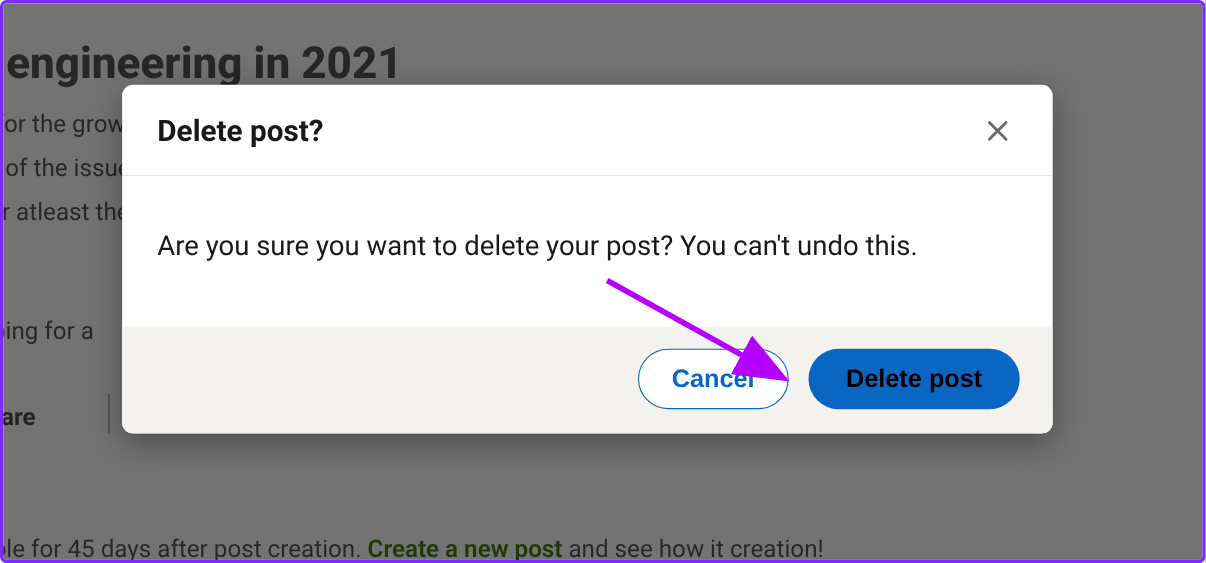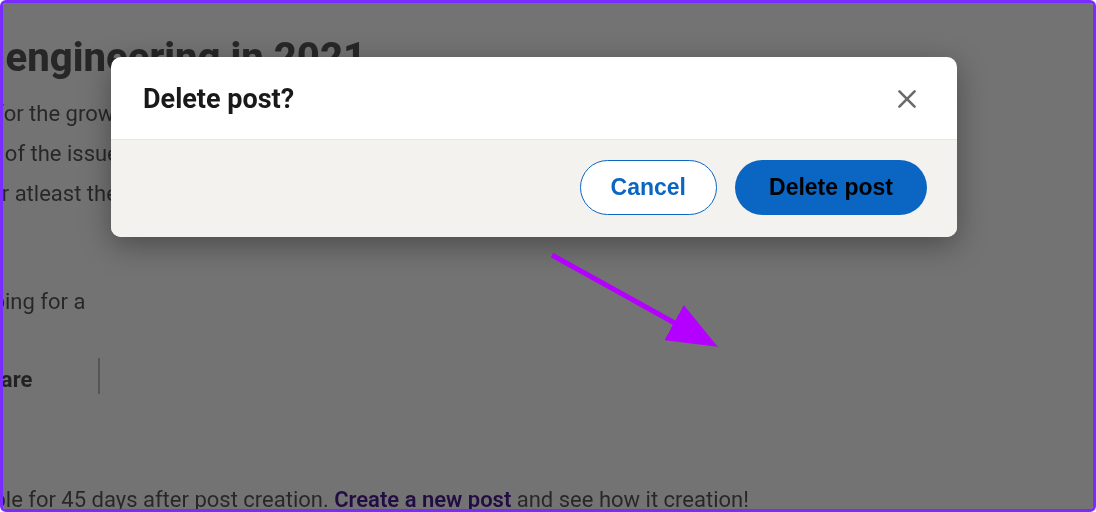--- a/index.html
+++ b/index.html
@@ -35,32 +35,32 @@
       color: rgba(0,0,0,0.66);
       white-space: nowrap;
     }
     .bg-p1 { position: absolute; left: -120px; top: 92px; white-space: nowrap; }
     .bg-p2 { position: absolute; left: -120px; top: 132px; white-space: nowrap; }
     .bg-p3 { position: absolute; left: -120px; top: 172px; white-space: nowrap; }
     .bg-p4 { position: absolute; left: -120px; top: 280px; white-space: nowrap; }
     .bg-share { position: absolute; left: -28px; top: 358px; font-weight: 700; white-space: nowrap; color: rgba(0,0,0,0.7); }
     .bg-share-divider { position: absolute; left: 95px; top: 355px; width: 2px; height: 36px; background: rgba(0,0,0,0.25); }
     .bg-bottom { position: absolute; left: -115px; top: 478px; white-space: nowrap; }
-    .bg-link { color: #4c1d95; font-weight: 600; }
+    .bg-link { color: #4d7c0f; font-weight: 600; }
 
     .bg-dimmer {
       position: absolute;
       inset: 0;
       background: rgba(0,0,0,0.55);
     }
 
     .modal {
       position: absolute;
       left: 108px;
-      top: 54px;
+      top: 74px;
       width: 846px;
       background: #fff;
       border-radius: 10px;
       box-shadow: 0 8px 30px rgba(0,0,0,0.35);
       overflow: hidden;
     }
     .modal-header {
       display: flex;
       align-items: center;
       justify-content: space-between;
@@ -146,20 +146,21 @@
   <div class="modal">
     <div class="modal-header">
       <div class="modal-title">Delete post?</div>
       <button class="close-btn">
         <svg width="26" height="26" viewBox="0 0 24 24" fill="none" stroke="currentColor" stroke-width="2.4" stroke-linecap="round">
           <line x1="5" y1="5" x2="19" y2="19"></line>
           <line x1="19" y1="5" x2="5" y2="19"></line>
         </svg>
       </button>
     </div>
+    <div class="modal-body">Are you sure you want to delete your post? You can't undo this.</div>
     <div class="modal-footer">
       <button class="btn btn-cancel">Cancel</button>
       <button class="btn btn-delete">Delete post</button>
     </div>
   </div>
 
   <svg class="arrow-annot" width="200" height="130" viewBox="0 0 200 130">
     <defs>
       <marker id="arrowhead" markerWidth="10" markerHeight="8" refX="8" refY="4" orient="auto">
         <polygon points="0 0, 10 4, 0 8" fill="#b400ff"></polygon>

